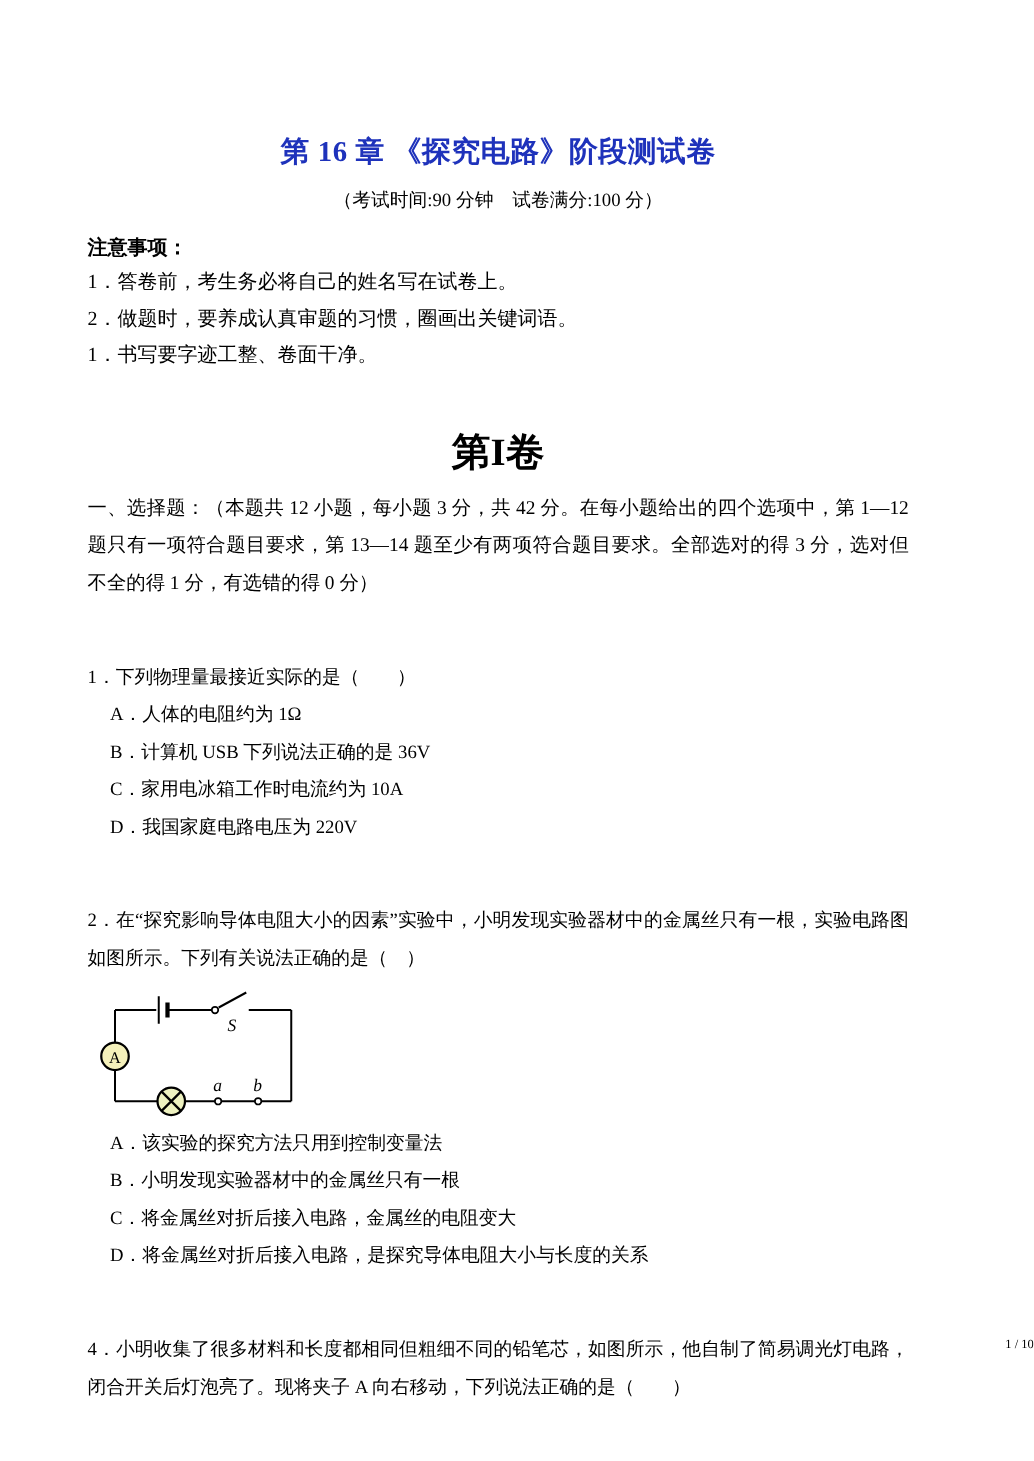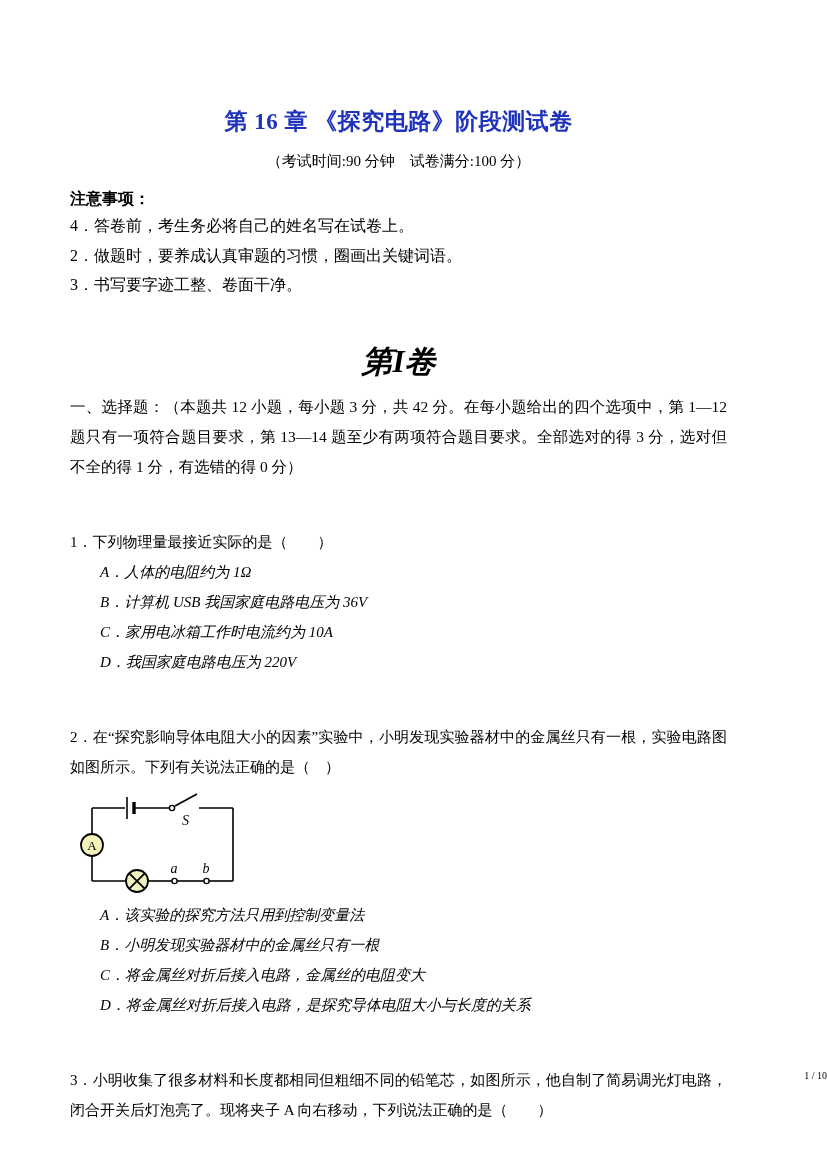--- a/index.html
+++ b/index.html
@@ -33,33 +33,32 @@
   .notes { margin-top: 15px; font-size: 16px; }
   .notes-heading { font-weight: bold; line-height: 24px; }
   .note-item { line-height: 29.5px; }
 
   .section-title {
     margin-top: 42px;
     text-align: center;
     font-size: 31px;
     line-height: 40px;
     font-weight: bold;
-    font-style: italic;
   }
   .section-intro {
     margin-top: 10px;
     font-size: 15.5px;
     line-height: 30px;
     font-weight: normal;
     text-align: justify;
   }
 
   .question { margin-top: 5px; font-size: 15px; }
   .question-stem { line-height: 29.5px; text-align: justify; margin-top: 46px; }
-  .options { margin-left: 30px; font-style: italic; }
+  .options { margin-left: 18px; }
   .option { line-height: 30px; }
 
   .circuit-figure { margin: 4px 0 2px 6px; }
   .circuit-figure svg { display: block; }
 
   .page-footer {
     position: absolute;
     left: 0;
     bottom: 88px;
     width: 100%;
@@ -73,34 +72,34 @@
 
 <div class="page">
   <div class="content">
 
     <h1 class="doc-title">第 16 章 《探究电路》阶段测试卷</h1>
 
     <p class="exam-info">（考试时间:90 分钟　试卷满分:100 分）</p>
 
     <div class="notes">
       <p class="notes-heading">注意事项：</p>
-      <p class="note-item">4．答卷前，考生务必将自己的姓名写在试卷上。</p>
+      <p class="note-item">1．答卷前，考生务必将自己的姓名写在试卷上。</p>
       <p class="note-item">2．做题时，要养成认真审题的习惯，圈画出关键词语。</p>
-      <p class="note-item">3．书写要字迹工整、卷面干净。</p>
+      <p class="note-item">1．书写要字迹工整、卷面干净。</p>
     </div>
 
     <h2 class="section-title">第I卷</h2>
 
     <p class="section-intro">一、选择题：（本题共 12 小题，每小题 3 分，共 42 分。在每小题给出的四个选项中，第 1—12 题只有一项符合题目要求，第 13—14 题至少有两项符合题目要求。全部选对的得 3 分，选对但不全的得 1 分，有选错的得 0 分）</p>
 
     <div class="question">
       <p class="question-stem">1．下列物理量最接近实际的是（　　）</p>
       <div class="options">
         <p class="option">A．人体的电阻约为 1Ω</p>
-        <p class="option">B．计算机 USB 我国家庭电路电压为 36V</p>
+        <p class="option">B．计算机 USB 下列说法正确的是 36V</p>
         <p class="option">C．家用电冰箱工作时电流约为 10A</p>
         <p class="option">D．我国家庭电路电压为 220V</p>
       </div>
     </div>
 
     <div class="question">
       <p class="question-stem">2．在“探究影响导体电阻大小的因素”实验中，小明发现实验器材中的金属丝只有一根，实验电路图如图所示。下列有关说法正确的是（　）</p>
 
       <div class="circuit-figure">
         <svg width="175" height="112" viewBox="0 0 175 112">
@@ -148,19 +147,19 @@
 
       <div class="options">
         <p class="option">A．该实验的探究方法只用到控制变量法</p>
         <p class="option">B．小明发现实验器材中的金属丝只有一根</p>
         <p class="option">C．将金属丝对折后接入电路，金属丝的电阻变大</p>
         <p class="option">D．将金属丝对折后接入电路，是探究导体电阻大小与长度的关系</p>
       </div>
     </div>
 
     <div class="question">
-      <p class="question-stem">3．小明收集了很多材料和长度都相同但粗细不同的铅笔芯，如图所示，他自制了简易调光灯电路，闭合开关后灯泡亮了。现将夹子 A 向右移动，下列说法正确的是（　　）</p>
+      <p class="question-stem">4．小明收集了很多材料和长度都相同但粗细不同的铅笔芯，如图所示，他自制了简易调光灯电路，闭合开关后灯泡亮了。现将夹子 A 向右移动，下列说法正确的是（　　）</p>
     </div>
 
   </div>
 
   <div class="page-footer">1 / 10</div>
 </div>
 
 </body></html>

